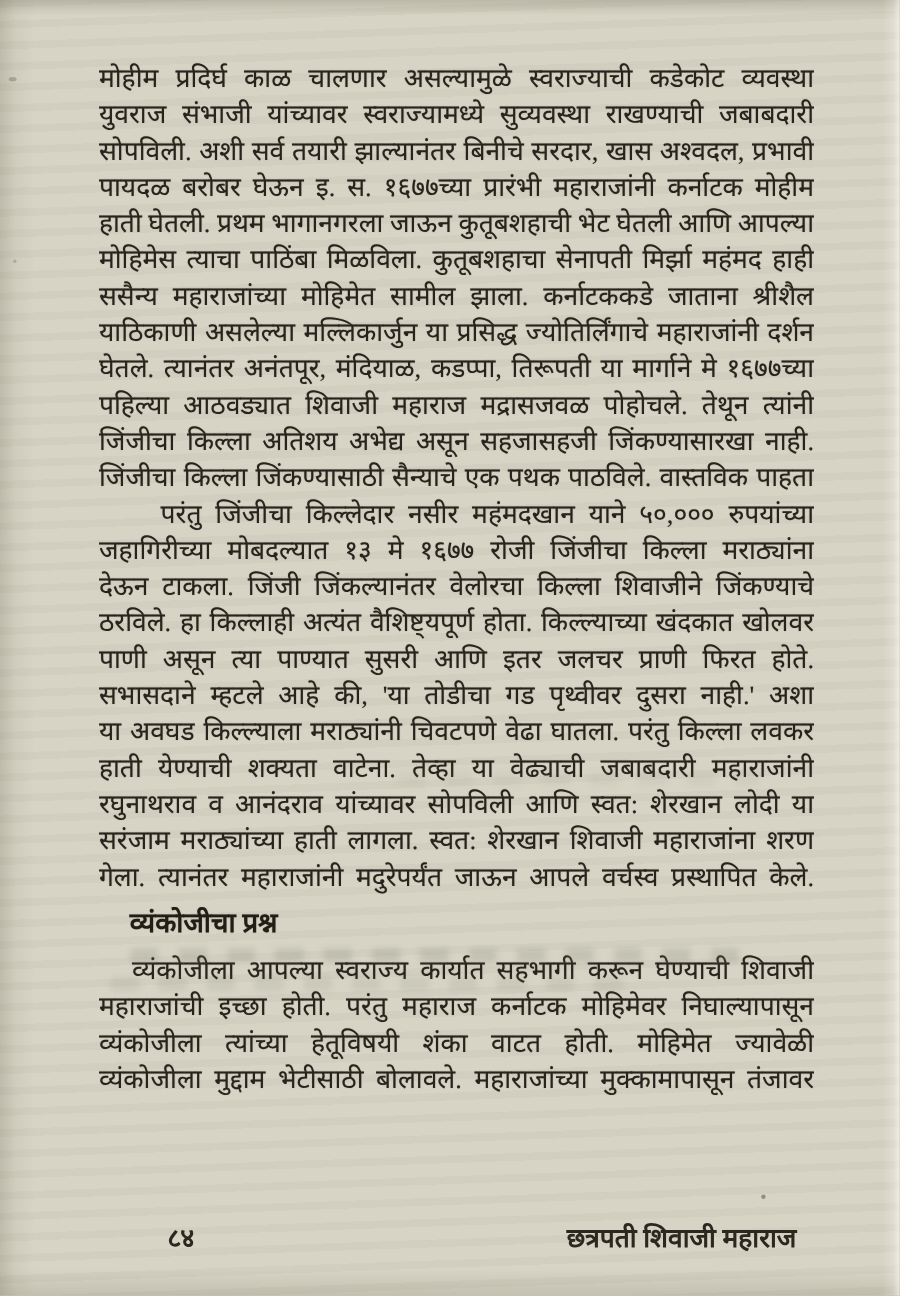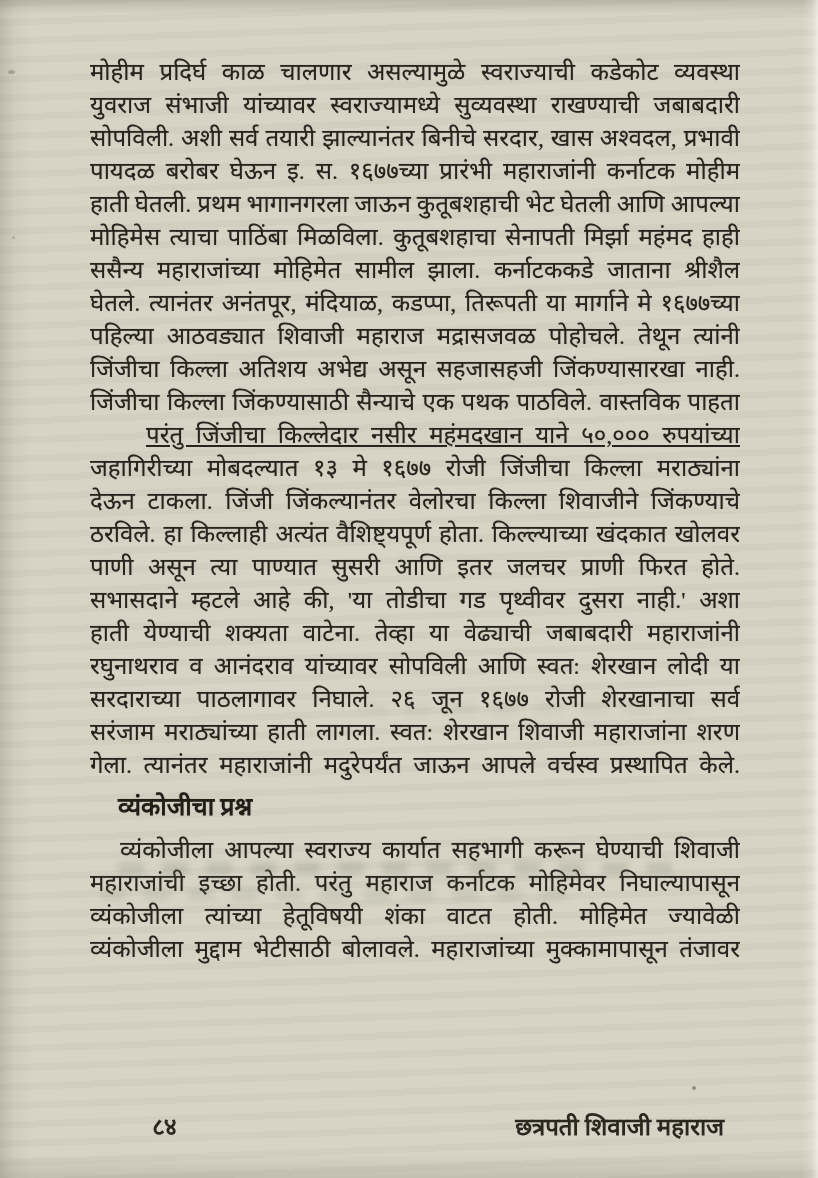--- a/index.html
+++ b/index.html
@@ -28,21 +28,21 @@
     position:absolute; left:90px; top:56px; width:650px;
     color:#27241d;
     font-size:24px; line-height:33px;
     text-shadow:0 0 1px rgba(39,36,29,0.35);
   }
   .para { margin:0; }
   .line {
     height:33px; overflow:hidden;
     text-align:justify; text-align-last:justify;
   }
-  .indent    { padding-left:56px;text-decoration:underline; }
+  .indent    { padding-left:56px; }
   .indent-sm { padding-left:30px; }
   .heading {
     margin:8px 0 10px 0; padding-left:28px;
     font-size:25px; line-height:34px; font-weight:bold;
     text-align:left; text-align-last:left;
     color:#211e18;
   }
   .footer {
     position:absolute; left:90px; right:80px; top:1110px; height:34px;
     font-size:24px; line-height:34px; font-weight:bold; color:#2b2820;
@@ -72,36 +72,37 @@
   <div class="content">
 
     <div class="para">
       <div class="line">मोहीम प्रदिर्घ काळ चालणार असल्यामुळे स्वराज्याची कडेकोट व्यवस्था</div>
       <div class="line">युवराज संभाजी यांच्यावर स्वराज्यामध्ये सुव्यवस्था राखण्याची जबाबदारी</div>
       <div class="line">सोपविली. अशी सर्व तयारी झाल्यानंतर बिनीचे सरदार, खास अश्वदल, प्रभावी</div>
       <div class="line">पायदळ बरोबर घेऊन इ. स. १६७७च्या प्रारंभी महाराजांनी कर्नाटक मोहीम</div>
       <div class="line">हाती घेतली. प्रथम भागानगरला जाऊन कुतूबशहाची भेट घेतली आणि आपल्या</div>
       <div class="line">मोहिमेस त्याचा पाठिंबा मिळविला. कुतूबशहाचा सेनापती मिर्झा महंमद हाही</div>
       <div class="line">ससैन्य महाराजांच्या मोहिमेत सामील झाला. कर्नाटककडे जाताना श्रीशैल</div>
+      <div class="line">याठिकाणी असलेल्या मल्लिकार्जुन या प्रसिद्ध ज्योतिर्लिंगाचे महाराजांनी दर्शन</div>
       <div class="line">घेतले. त्यानंतर अनंतपूर, मंदियाळ, कडप्पा, तिरूपती या मार्गाने मे १६७७च्या</div>
       <div class="line">पहिल्या आठवड्यात शिवाजी महाराज मद्रासजवळ पोहोचले. तेथून त्यांनी</div>
       <div class="line">जिंजीचा किल्ला अतिशय अभेद्य असून सहजासहजी जिंकण्यासारखा नाही.</div>
       <div class="line">जिंजीचा किल्ला जिंकण्यासाठी सैन्याचे एक पथक पाठविले. वास्तविक पाहता</div>
     </div>
 
     <div class="para">
       <div class="line indent">परंतु जिंजीचा किल्लेदार नसीर महंमदखान याने ५०,००० रुपयांच्या</div>
       <div class="line">जहागिरीच्या मोबदल्यात १३ मे १६७७ रोजी जिंजीचा किल्ला मराठ्यांना</div>
       <div class="line">देऊन टाकला. जिंजी जिंकल्यानंतर वेलोरचा किल्ला शिवाजीने जिंकण्याचे</div>
       <div class="line">ठरविले. हा किल्लाही अत्यंत वैशिष्ट्यपूर्ण होता. किल्ल्याच्या खंदकात खोलवर</div>
       <div class="line">पाणी असून त्या पाण्यात सुसरी आणि इतर जलचर प्राणी फिरत होते.</div>
       <div class="line">सभासदाने म्हटले आहे की, 'या तोडीचा गड पृथ्वीवर दुसरा नाही.' अशा</div>
+      <div class="line">या अवघड किल्ल्याला मराठ्यांनी चिवटपणे वेढा घातला. परंतु किल्ला लवकर</div>
       <div class="line">हाती येण्याची शक्यता वाटेना. तेव्हा या वेढ्याची जबाबदारी महाराजांनी</div>
       <div class="line">रघुनाथराव व आनंदराव यांच्यावर सोपविली आणि स्वत: शेरखान लोदी या</div>
-      <div class="line">सरदाराच्या पाठलागावर निघाले. २६ जून १६७७ रोजी शेरखानाचा सर्व</div>
       <div class="line">सरंजाम मराठ्यांच्या हाती लागला. स्वत: शेरखान शिवाजी महाराजांना शरण</div>
       <div class="line">गेला. त्यानंतर महाराजांनी मदुरेपर्यंत जाऊन आपले वर्चस्व प्रस्थापित केले.</div>
     </div>
 
     <div class="heading">व्यंकोजीचा प्रश्न</div>
 
     <div class="para">
       <div class="line indent-sm">व्यंकोजीला आपल्या स्वराज्य कार्यात सहभागी करून घेण्याची शिवाजी</div>
       <div class="line">महाराजांची इच्छा होती. परंतु महाराज कर्नाटक मोहिमेवर निघाल्यापासून</div>
       <div class="line">व्यंकोजीला त्यांच्या हेतूविषयी शंका वाटत होती. मोहिमेत ज्यावेळी तंजावरपासून</div>

